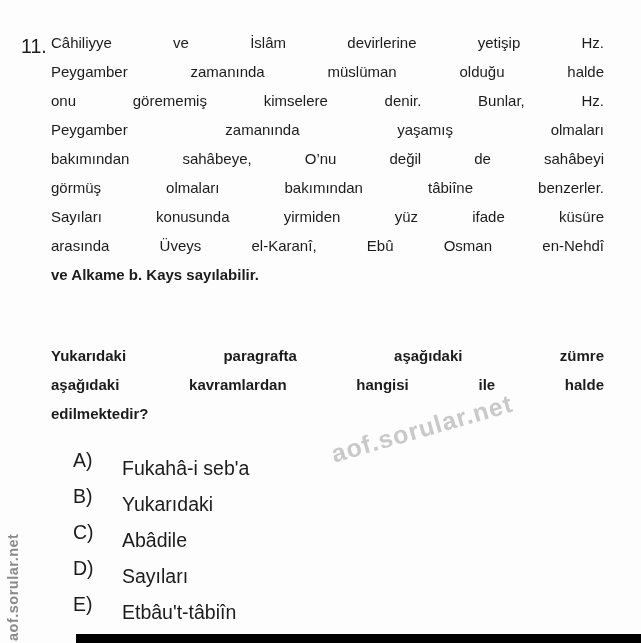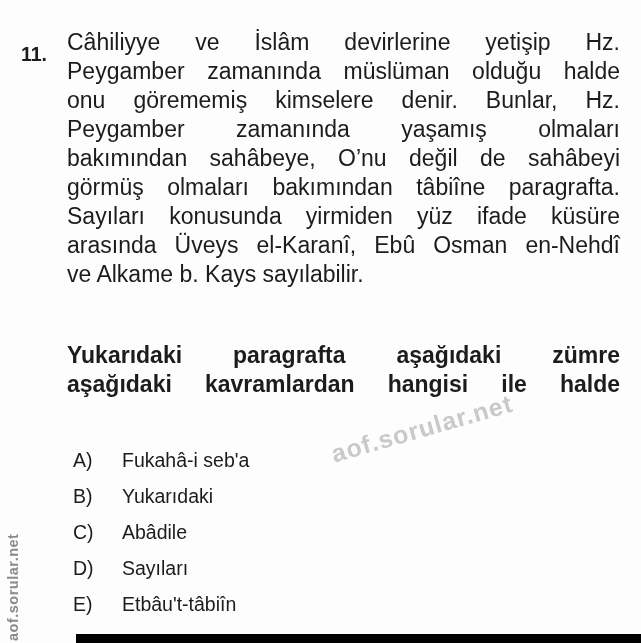--- a/index.html
+++ b/index.html
@@ -2,38 +2,38 @@
 <html><head>
 <meta charset="utf-8">
 <style>
   html,body{margin:0;padding:0;}
   body{
     width:641px;height:643px;position:relative;overflow:hidden;
     background:#fdfdfd;color:#1c1c1c;
     font-family:"Liberation Sans",sans-serif;
   }
   .qnum{
-    position:absolute;left:21px;top:40px;
-    font-size:19.5px;font-weight:bold;line-height:29px;
+    position:absolute;left:21px;top:32px;
+    font-size:19.5px;font-weight:normal;line-height:29px;
   }
   .textblock{
-    position:absolute;left:67px;width:553px;
-    font-size:23px;line-height:29px;
+    position:absolute;left:51px;width:553px;
+    font-size:15px;line-height:29px;
   }
   .para{top:28px;}
   .prompt{top:341px;font-weight:bold;}
   .jline{text-align:justify;text-align-last:justify;}
-  .jline.last{text-align:left;text-align-last:left;}
+  .jline.last{text-align:left;text-align-last:left;font-weight:bold;}
   .options{
     position:absolute;left:73px;top:449px;width:420px;
     font-size:19.5px;
   }
   .opt{display:flex;height:36px;align-items:flex-start;}
   .opt .letter{width:49px;flex:0 0 49px;}
-  .opt .opttext{flex:1;}
+  .opt .opttext{flex:1;margin-top:8px;}
   .wm-diagonal{
     position:absolute;left:332px;top:440px;
     font-size:25px;font-weight:bold;letter-spacing:1px;
     color:#c9c9c9;
     transform:rotate(-16deg);transform-origin:left center;
     white-space:nowrap;pointer-events:none;
   }
   .wm-vertical{
     position:absolute;left:5px;top:641px;
     font-size:14.5px;font-weight:bold;letter-spacing:0.5px;
@@ -50,29 +50,30 @@
 <body>
 
 <div class="qnum">11.</div>
 
 <div class="textblock para">
   <div class="jline">Câhiliyye ve İslâm devirlerine yetişip Hz.</div>
   <div class="jline">Peygamber zamanında müslüman olduğu halde</div>
   <div class="jline">onu görememiş kimselere denir. Bunlar, Hz.</div>
   <div class="jline">Peygamber zamanında yaşamış olmaları</div>
   <div class="jline">bakımından sahâbeye, O’nu değil de sahâbeyi</div>
-  <div class="jline">görmüş olmaları bakımından tâbiîne paragrafta.</div>
+  <div class="jline">görmüş olmaları bakımından tâbiîne benzerler.</div>
   <div class="jline">Sayıları konusunda yirmiden yüz ifade küsüre</div>
   <div class="jline">arasında Üveys el-Karanî, Ebû Osman en-Nehdî</div>
   <div class="jline last">ve Alkame b. Kays sayılabilir.</div>
 </div>
 
 <div class="textblock prompt">
   <div class="jline">Yukarıdaki paragrafta aşağıdaki zümre</div>
   <div class="jline">aşağıdaki kavramlardan hangisi ile halde</div>
+  <div class="jline last">edilmektedir?</div>
 </div>
 
 <div class="options">
   <div class="opt">
     <span class="letter">A)</span>
     <span class="opttext">Fukahâ-i seb'a</span>
   </div>
   <div class="opt">
     <span class="letter">B)</span>
     <span class="opttext">Yukarıdaki</span>

